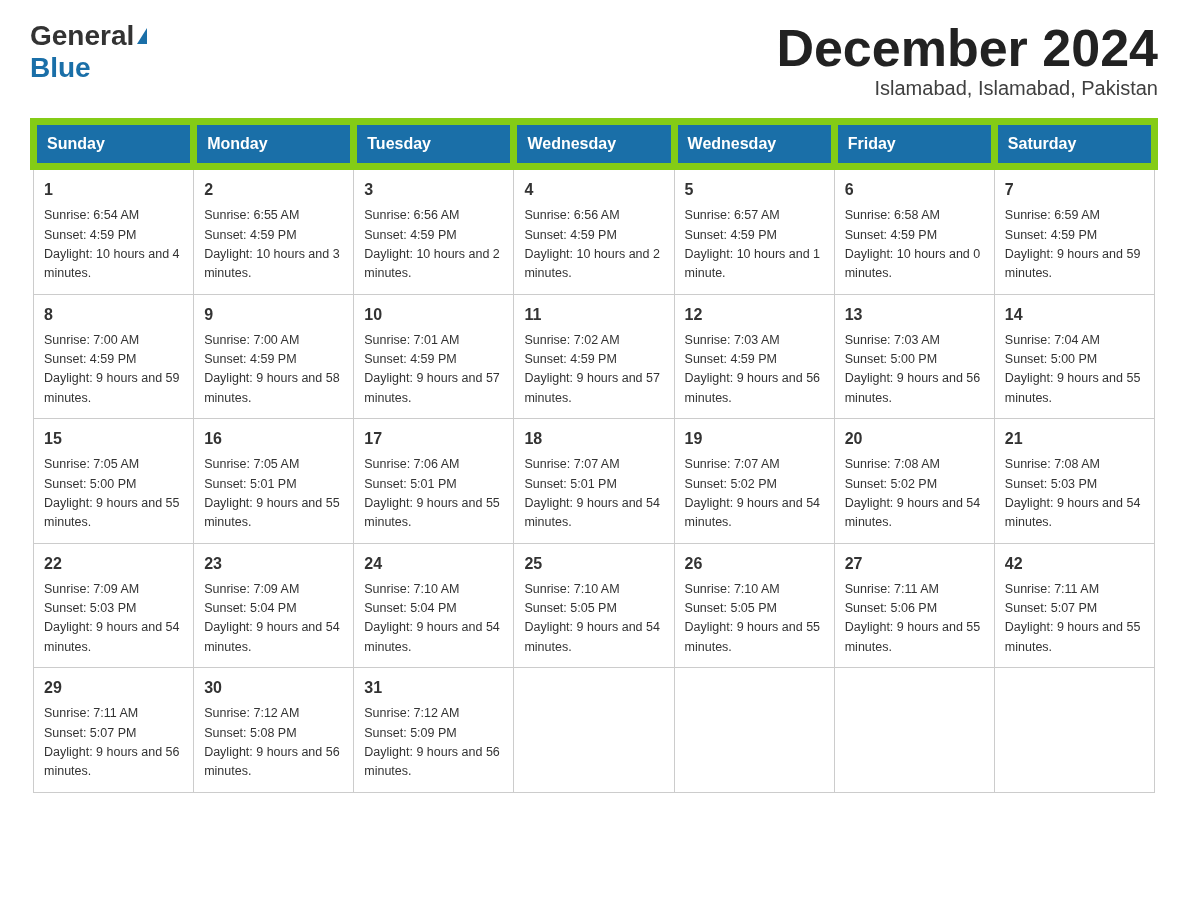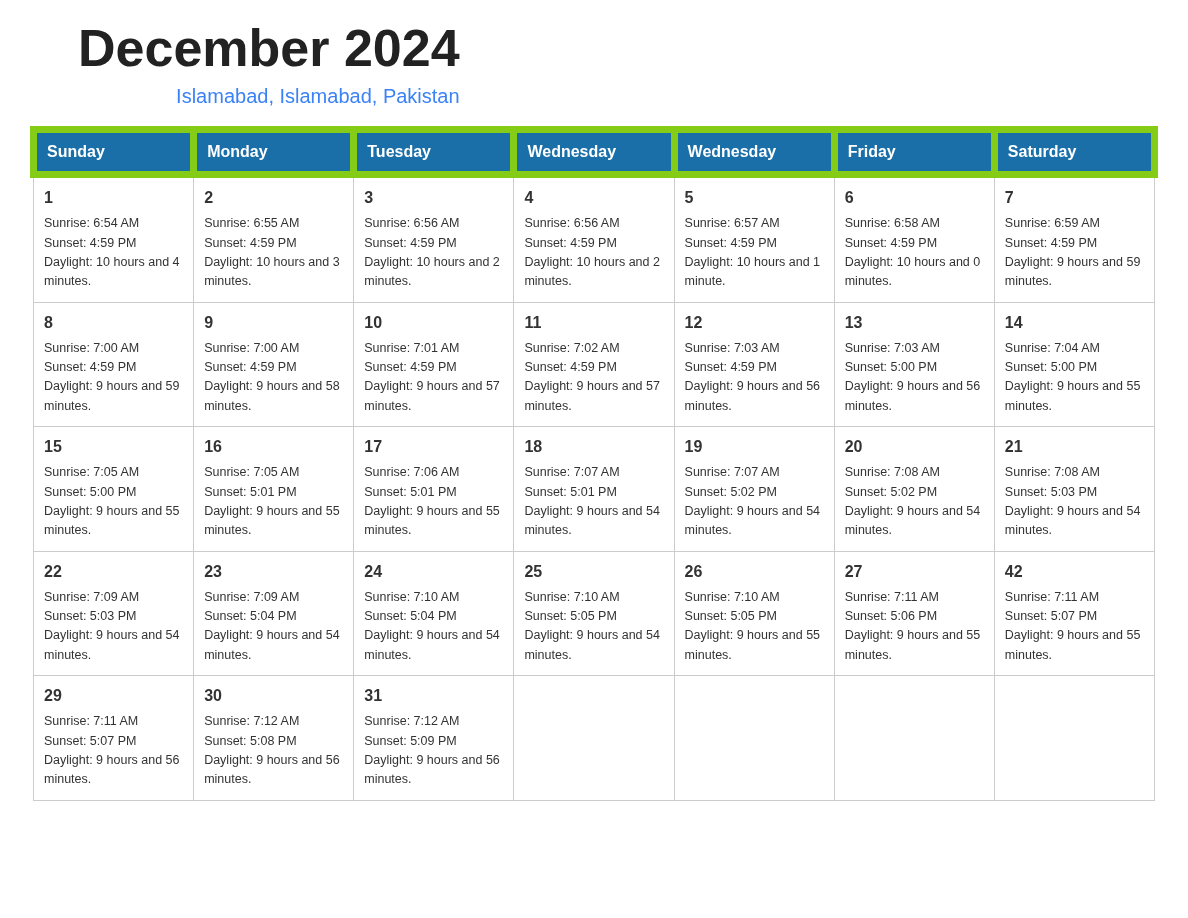--- a/index.html
+++ b/index.html
@@ -46,22 +46,22 @@
     }
     .month-title {
       font-size: 52px;
       font-weight: bold;
       color: #222;
       line-height: 1.1;
       margin-left: 48px;
     }
     .location {
       font-size: 20px;
-      color: #3b82f6;
-      margin-top: 8px;
+      color: #404040;
+      margin-top: 0;
     }
     .calendar-table {
       width: 100%;
       border-collapse: collapse;
       table-layout: fixed;
     }
     .calendar-table th {
       background-color: #1a6fa8;
       color: #fff;
       font-size: 16px;
@@ -93,20 +93,27 @@
       background: #fff;
     }
     tr:last-child td {
       height: auto;
     }
   </style>
 </head>
 <body>
 
 <div class="header">
+  <div class="logo">
+    <div class="logo-text">
+      <span class="logo-general">General</span>
+      <span class="logo-triangle"></span>
+    </div>
+    <span class="logo-blue">Blue</span>
+  </div>
   <div class="title-block">
     <div class="month-title">December 2024</div>
     <div class="location">Islamabad, Islamabad, Pakistan</div>
   </div>
 </div>
 
 <table class="calendar-table">
   <thead>
     <tr>
     <th>Sunday</th>

